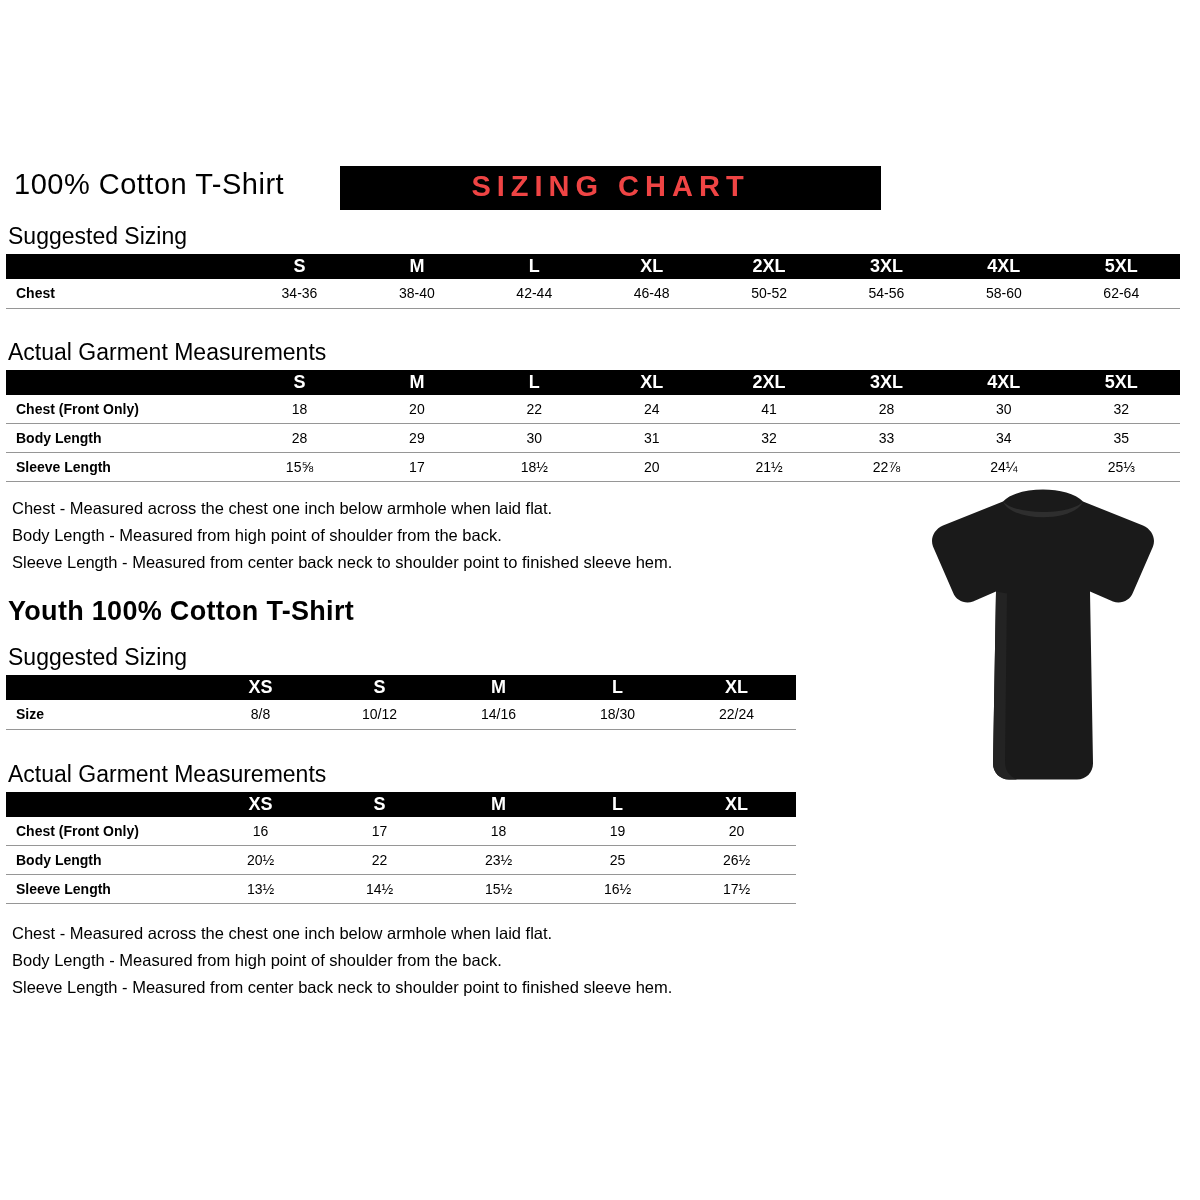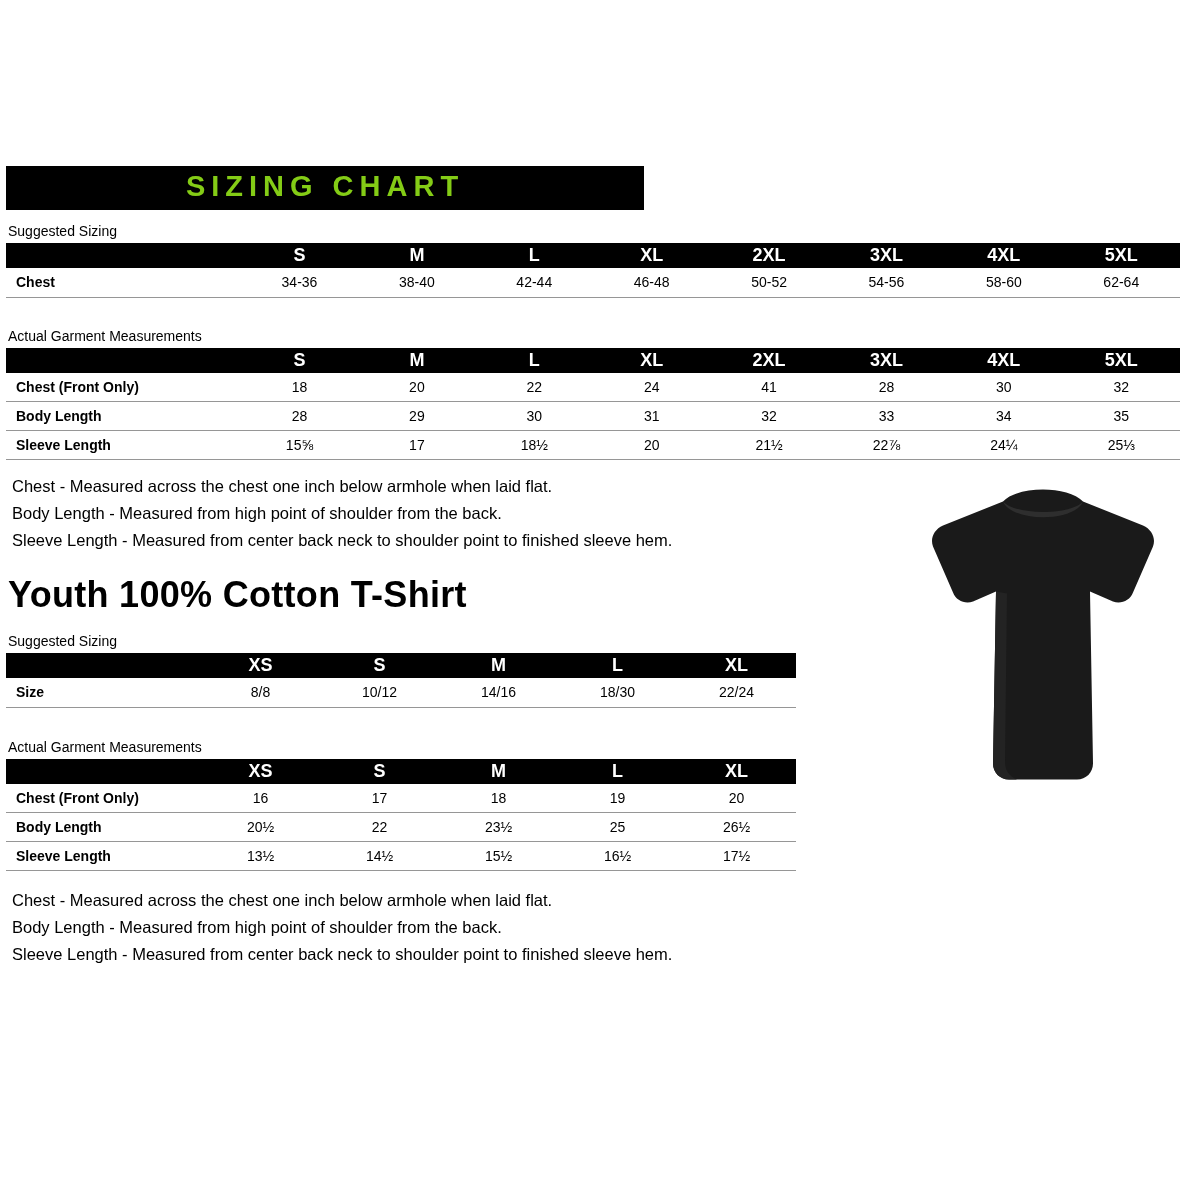--- a/index.html
+++ b/index.html
@@ -19,32 +19,32 @@
   .header-row { display:flex; align-items:flex-start; }
   .main-title {
     flex:0 0 334px;
     font-size:29px;
     font-weight:400;
     padding-left:8px;
     padding-top:2px;
     letter-spacing:0.5px;
   }
   .banner {
-    width:638px;
+    width:541px;
     background:#000;
-    color:#84cc16;
+    color:#ef4444;
     font-weight:bold;
     font-size:29px;
     letter-spacing:6px;
     text-align:center;
     padding:4px 0 7px 0;
   }
-  .section-label { font-size:14px; margin:13px 0 4px 2px; }
+  .section-label { font-size:23px; margin:13px 0 4px 2px; }
   .youth-title {
-    font-size:36px;
+    font-size:27px;
     font-weight:bold;
     margin:20px 0 12px 2px;
     letter-spacing:0.3px;
   }
   table { border-collapse:collapse; table-layout:fixed; }
   .adult-table { width:1174px; }
   .youth-table { width:790px; }
   col.label-col-adult { width:234px; }
   col.data-col-adult  { width:117px; }
   col.label-col-youth { width:195px; }
@@ -73,20 +73,21 @@
     left:893px; top:473px;
     width:300px; height:345px;
   }
 </style>
 </head>
 <body>
 
 <div class="page">
 
   <div class="header-row">
+    <div class="main-title">100% Cotton T-Shirt</div>
     <div class="banner">SIZING CHART</div>
   </div>
 
   <div class="section-label">Suggested Sizing</div>
   <table class="adult-table">
     <colgroup>
       <col class="label-col-adult">
         <col class="data-col-adult">
         <col class="data-col-adult">
         <col class="data-col-adult">

